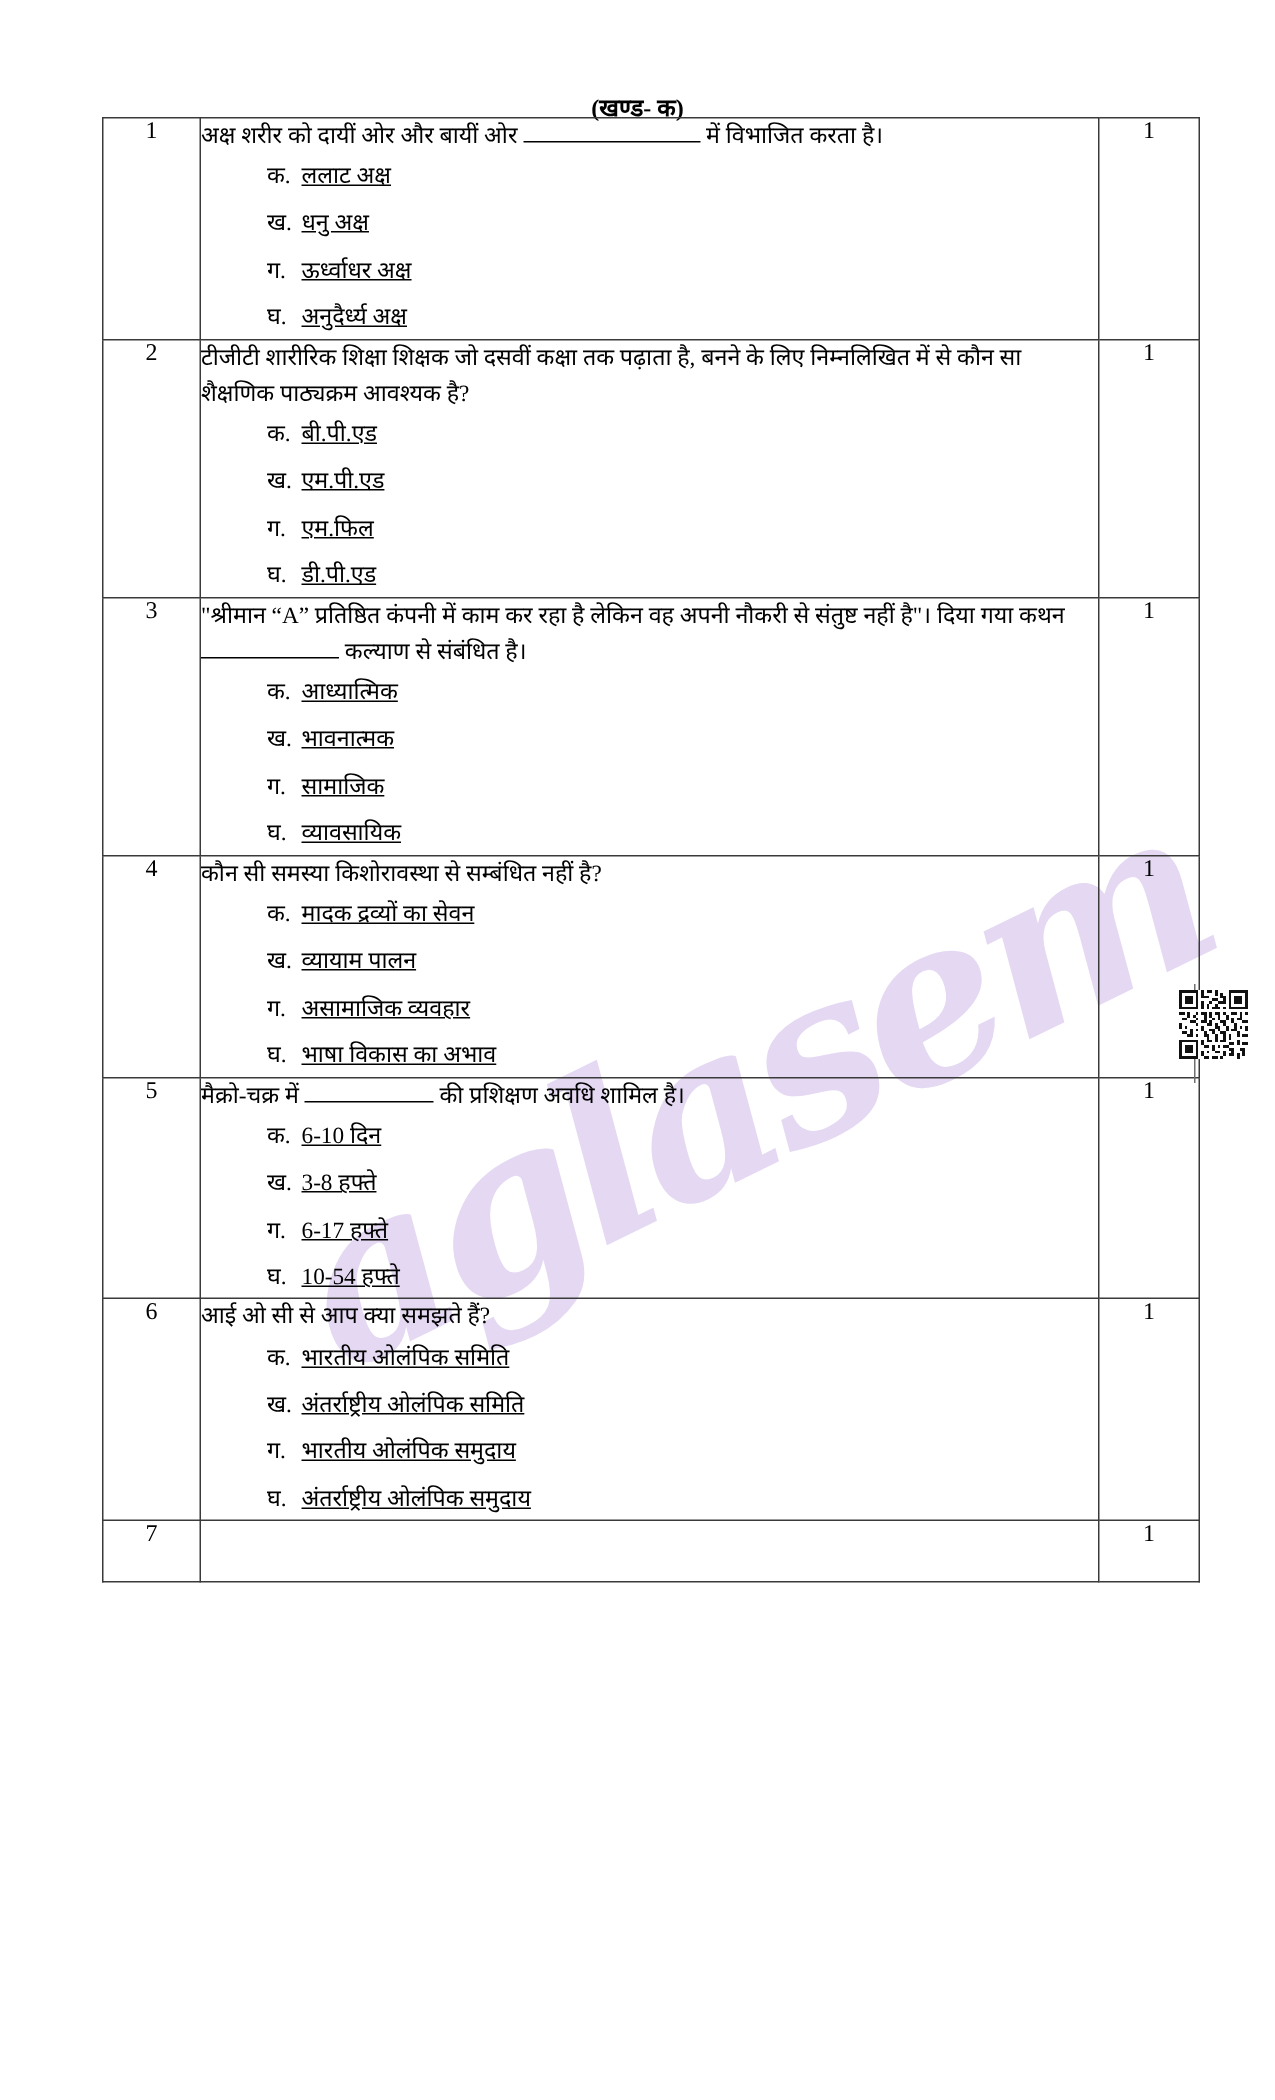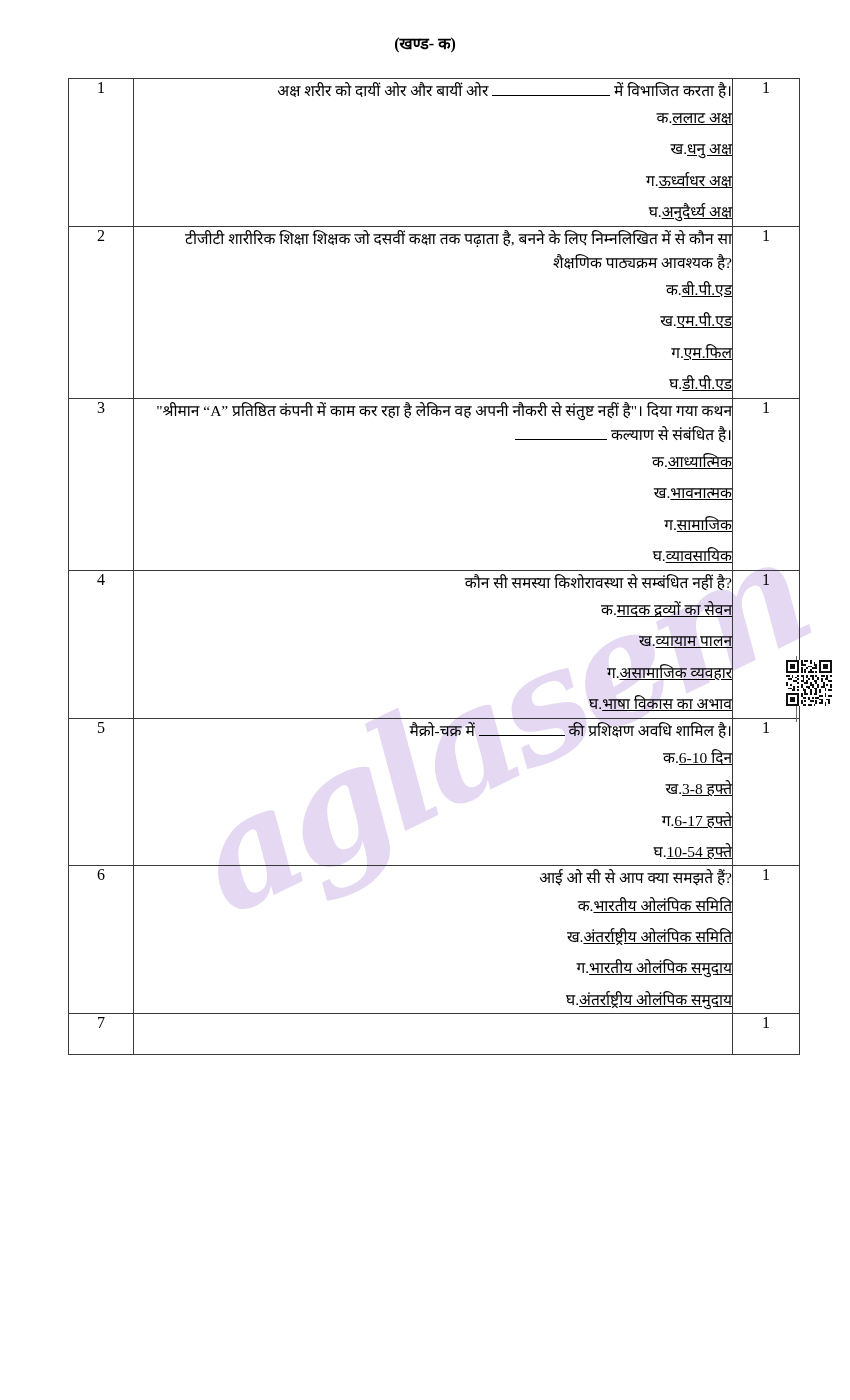--- a/index.html
+++ b/index.html
@@ -47,21 +47,21 @@
 
   
   #page {
     position: relative;
     z-index: 2;
   }
 
   #section-heading {
     position: absolute;
     left: 0;
-    top: 32px;
+    top: 60px;
     width: 850px;
     text-align: center;
     font-family: "Liberation Serif", "DejaVu Serif", serif;
     font-weight: bold;
     font-size: 16px;
     letter-spacing: 0px;
   }
 
   
   #qtable {
@@ -82,21 +82,20 @@
   td.col-no {
     width: 64px;
     text-align: center;
     font-size: 16px;
     padding-top: 6px;
     padding-bottom: 4px;
   }
   td.col-body {
     width: 598px;
     padding: 5px 6px 9px 6px;
-    text-align: right;
   }
   td.col-marks {
     width: 66px;
     text-align: center;
     font-size: 16px;
     padding-top: 6px;
   }
 
   .stem {
     font-size: 15.5px;

